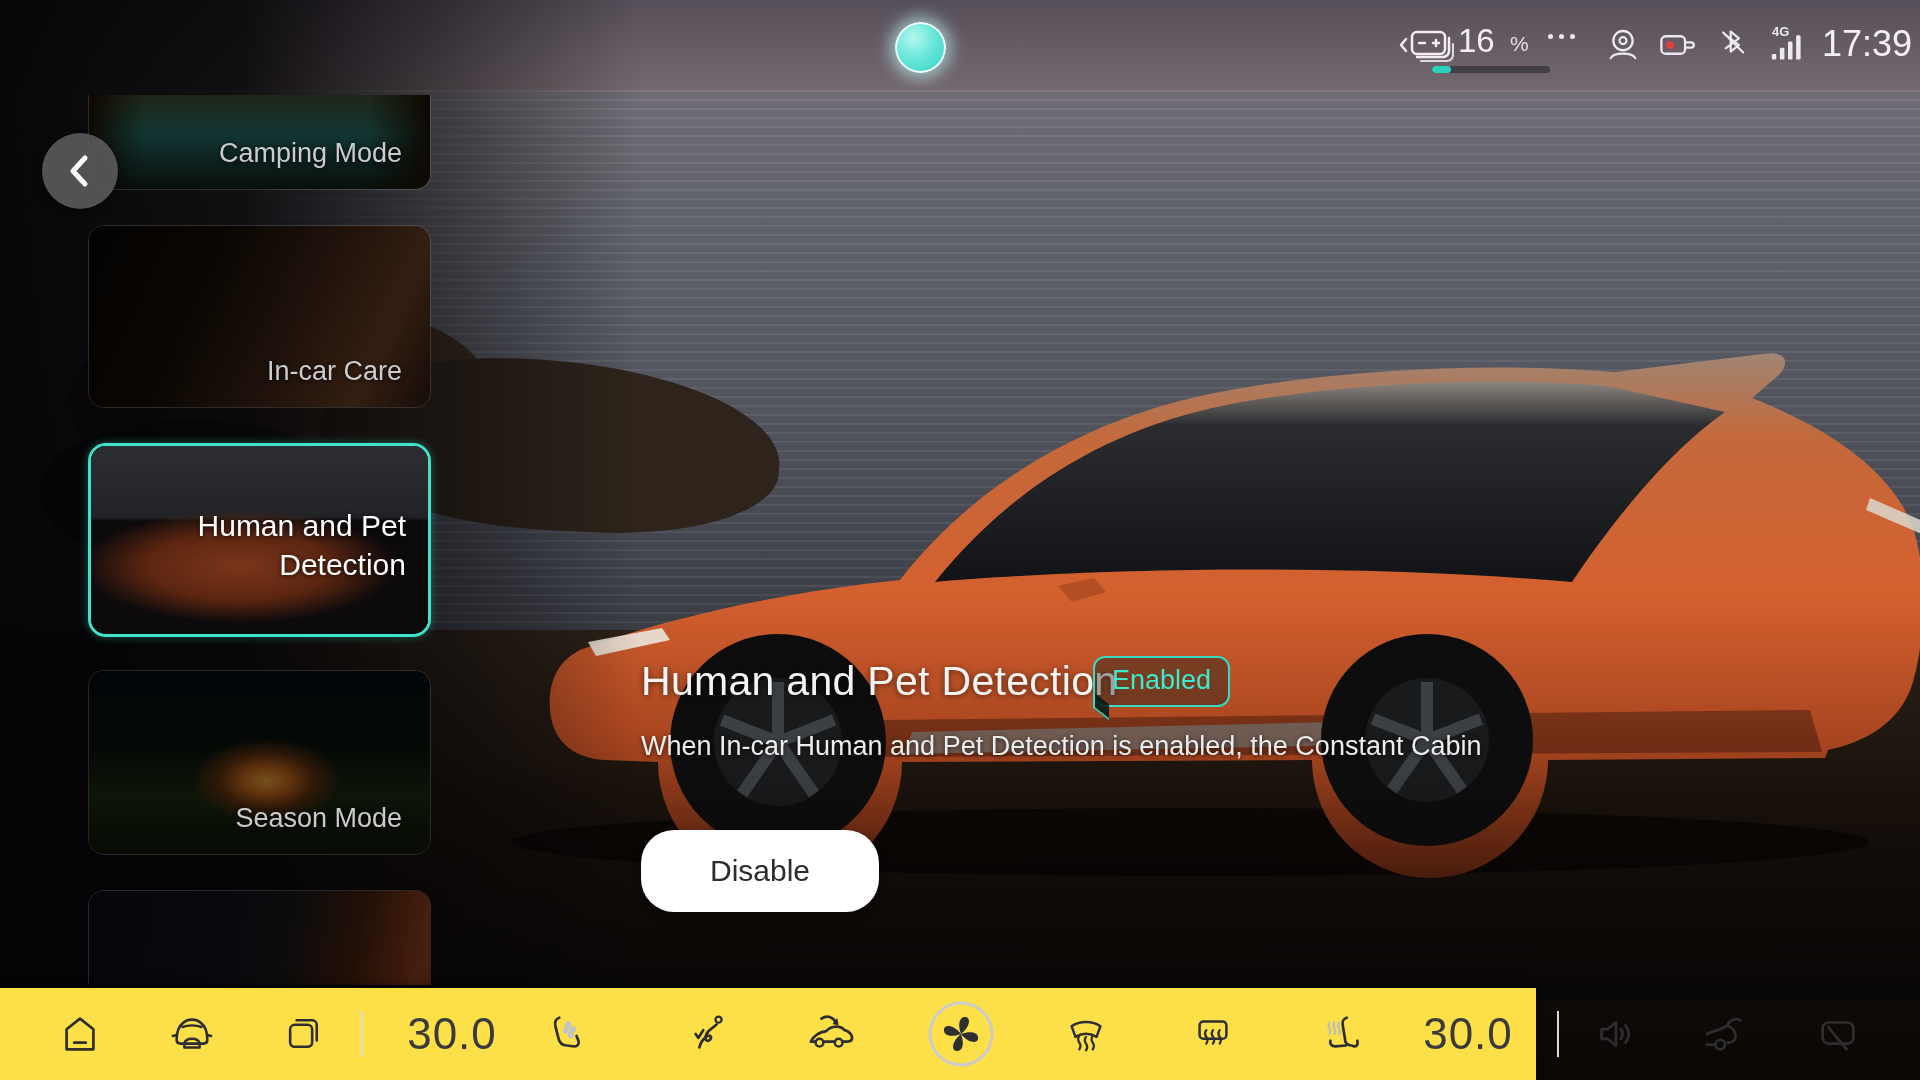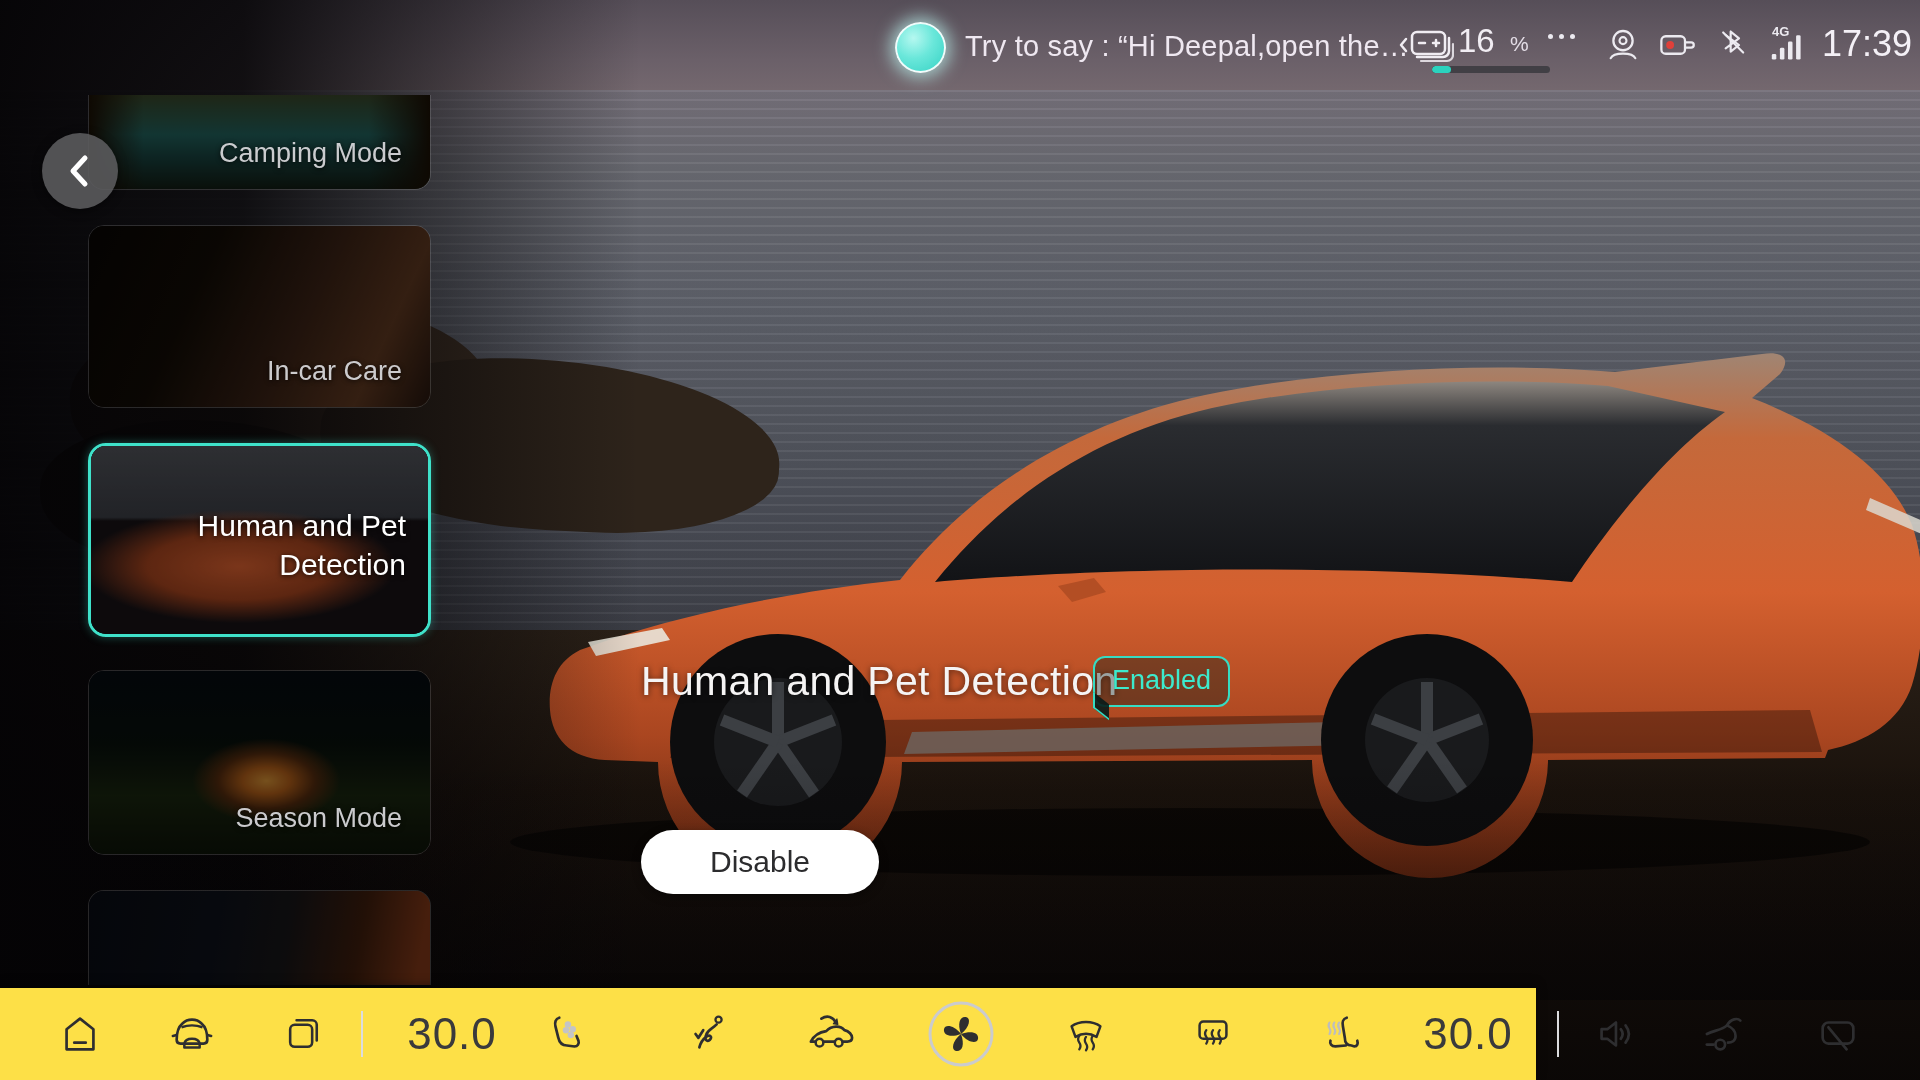--- a/index.html
+++ b/index.html
@@ -81,21 +81,21 @@
   .main-title { position:absolute; left:641px; top:658px; font-size:41px; color:#f5f4f4; letter-spacing:0.3px;
                 text-shadow:0 1px 6px rgba(0,0,0,0.6); }
   .badge { position:absolute; left:1093px; top:656px; padding:7px 17px 9px;
            border:2px solid #35dcc3; border-radius:12px; background:rgba(8,28,26,0.38);
            color:#3ceacd; font-size:27px; }
   .badge::after { content:""; position:absolute; left:-2px; bottom:-9px; width:14px; height:14px;
            background:rgba(8,28,26,0.9); border-left:2px solid #35dcc3; border-bottom:2px solid #35dcc3;
            transform:skewY(38deg); }
   .main-desc { position:absolute; left:641px; top:728px; font-size:27px; line-height:37px; color:#ececec;
                text-shadow:0 1px 5px rgba(0,0,0,0.7); }
-  .disable-btn { position:absolute; left:641px; top:830px; width:238px; height:64px; border:none; border-radius:33px;
+  .disable-btn { position:absolute; left:641px; top:830px; width:238px; height:82px; border:none; border-radius:33px;
                background:#ffffff; color:#2c2c2e; font-size:30px; font-weight:500;
                font-family:"Liberation Sans", sans-serif; box-shadow:0 3px 10px rgba(0,0,0,0.4); }
 
   
   .dock { position:absolute; left:0; top:988px; width:1536px; height:92px; background:#fde047;
           box-shadow:0 -3px 10px rgba(0,0,0,0.35); }
   .dock-item { position:absolute; top:50%; transform:translate(-50%,-50%); display:flex;
                align-items:center; justify-content:center; }
   .dock-temp { font-size:44px; color:#3a3a3c; letter-spacing:1px; }
   .dock-div { position:absolute; top:50%; transform:translateY(-50%); width:2px; height:46px; background:#dcdcde; }
@@ -159,21 +159,20 @@
       <line x1="997" y1="450" x2="1032" y2="500"></line>
         <line x1="997" y1="450" x2="962" y2="500"></line>
       <line x1="997" y1="450" x2="943" y2="429"></line>
     </g>
   </svg>
 
   <div class="vignette-left"></div>
   <div class="vignette-bottom"></div>
 
   <div class="voice-circle"></div>
-  <div class="voice-hint">Try to say : “Hi Deepal,open the…</div>
 
   <div class="battery-group">
     <svg class="battery-icon" width="56" height="40" viewBox="0 0 56 40">
       <path d="M8,13 L3,19 L8,25" stroke="#f1edf3" stroke-width="2.5" fill="none" stroke-linecap="round" stroke-linejoin="round"></path>
       <rect x="14" y="6" width="33" height="22" rx="5" fill="none" stroke="#f1edf3" stroke-width="2.5"></rect>
       <line x1="21" y1="17" x2="27" y2="17" stroke="#f1edf3" stroke-width="2.5" stroke-linecap="round"></line>
       <line x1="35" y1="17" x2="41" y2="17" stroke="#f1edf3" stroke-width="2.5" stroke-linecap="round"></line>
       <line x1="38" y1="14" x2="38" y2="20" stroke="#f1edf3" stroke-width="2.5" stroke-linecap="round"></line>
       <path d="M19,31 h26 a6,6 0 0 0 6,-6 v-13" stroke="#f1edf3" stroke-width="2.5" fill="none" stroke-linecap="round"></path>
       <path d="M23,35 h26 a6,6 0 0 0 6,-6 v-11" stroke="#f1edf3" stroke-width="2.2" fill="none" stroke-linecap="round" opacity="0.85"></path>
@@ -245,20 +244,21 @@
 
   <div class="back-btn">
     <svg width="34" height="38" viewBox="0 0 34 38">
       <path d="M22,6 L10,19 L22,32" fill="none" stroke="#ffffff" stroke-width="5" stroke-linecap="round" stroke-linejoin="round"></path>
     </svg>
   </div>
 
   <div class="main-title">Human and Pet Detection</div>
   <div class="badge">Enabled</div>
   <div class="main-desc">
+    <div>When In-car Human and Pet Detection is enabled, the Constant Cabin</div>
   </div>
   <button class="disable-btn">Disable</button>
 
   <div class="dock">
     <div class="dock-item" style="left:80px;">
       <svg width="46" height="46" viewBox="0 0 48 48">
         <path d="M10,40 L10,19 L24,8 L38,19 L38,40 Z" fill="none" stroke="#2e2e30" stroke-width="2.8" stroke-linejoin="round"></path>
         <line x1="18" y1="33" x2="30" y2="33" stroke="#2e2e30" stroke-width="2.8" stroke-linecap="round"></line>
       </svg>
     </div>

